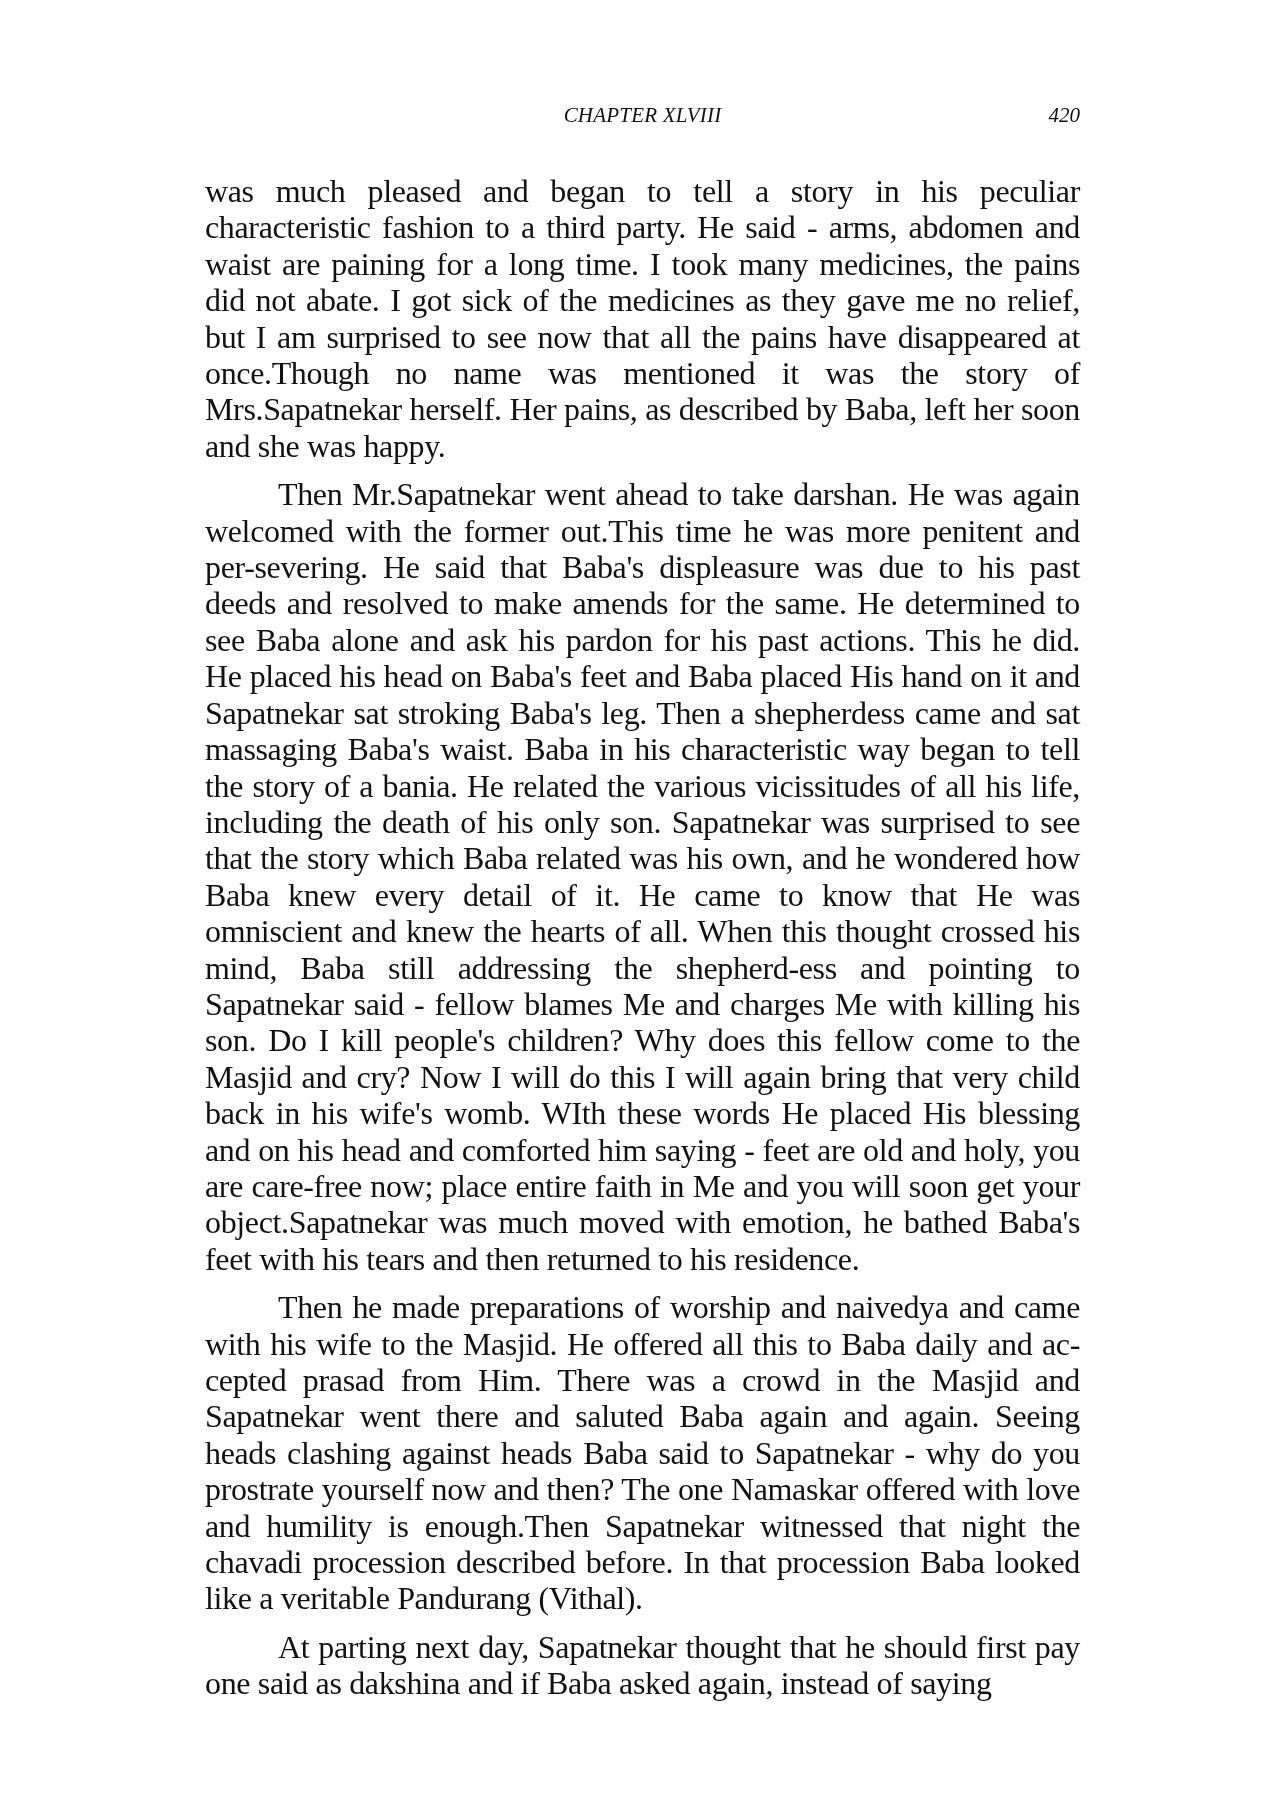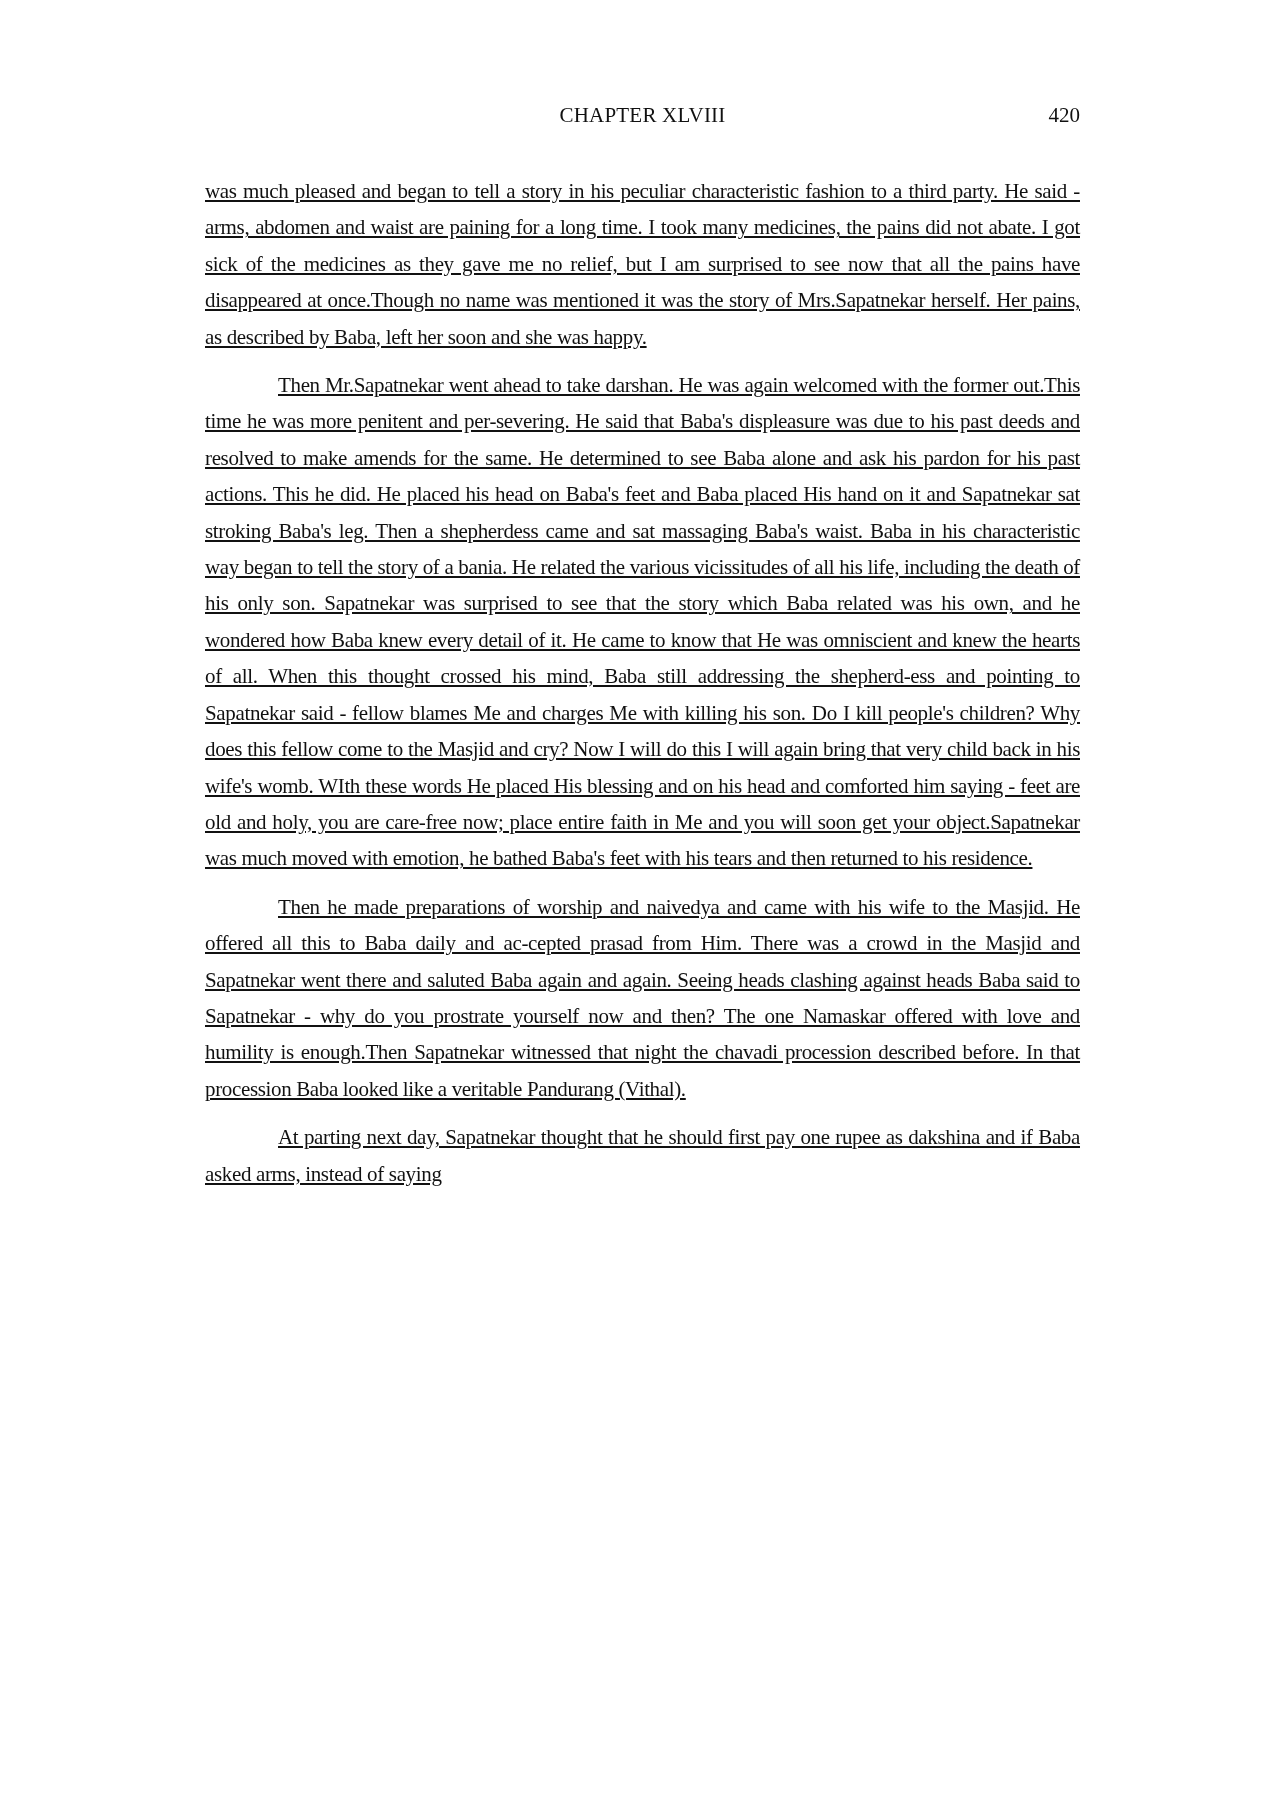--- a/index.html
+++ b/index.html
@@ -1,33 +1,33 @@
 <!DOCTYPE html>
 <html><head>
 <meta charset="utf-8">
 <style>
   html, body { margin: 0; padding: 0; background: #ffffff; }
   body { width: 1271px; height: 1800px; position: relative; overflow: hidden;
          font-family: "Liberation Serif", "DejaVu Serif", serif; color: #111111; }
   .running-head { position: absolute; top: 100px; left: 205px; width: 875px; height: 30px;
-                  font-size: 21px; line-height: 30px; }
+                  font-size: 21px; line-height: 30px; font-style: italic; }
   .running-head .chapter { position: absolute; left: 0; right: 0; text-align: center; letter-spacing: 0.2px; }
   .running-head .page-no { position: absolute; right: 0; top: 0; }
   .body-text { position: absolute; top: 173px; left: 205px; width: 875px; }
-  .body-text p { margin: 0 0 12px 0; font-size: 21px; line-height: 36.4px; text-align: justify;
-                 text-align-last: left; letter-spacing: -0.35px; word-spacing: 0px; text-decoration: underline; }
+  .body-text p { margin: 0 0 12px 0; font-size: 32px; line-height: 36.4px; text-align: justify;
+                 text-align-last: left; letter-spacing: -0.35px; word-spacing: 0px; }
   .body-text p.indent { text-indent: 73px; }
   .body-text p.cont { text-indent: 0; }
 </style>
 </head>
 <body>
 
 <div class="running-head">
   <span class="chapter">CHAPTER XLVIII</span>
   <span class="page-no">420</span>
 </div>
 
 <div class="body-text">
   <p class="cont">was  much pleased and began to tell a story in his peculiar characteristic fashion to a third party. He said - arms, abdomen  and waist are paining for a long time. I took many  medicines, the pains did not abate. I got sick of the medicines  as they gave me no relief, but I am surprised to see now  that all the pains have disappeared at once.Though no name was mentioned it was the story of Mrs.Sapatnekar herself. Her  pains, as described by Baba, left her soon and she was happy.</p>
   <p class="indent">Then Mr.Sapatnekar went ahead to take darshan. He was  again welcomed with the former out.This time he  was more penitent and per-severing. He said that Baba's displeasure  was due to his past deeds and resolved to make  amends for the same. He determined to see Baba alone and  ask his pardon for his past actions. This he did. He placed  his head on Baba's feet and Baba placed His hand on it and  Sapatnekar sat stroking Baba's leg. Then a shepherdess  came and sat massaging Baba's waist. Baba in his characteristic  way began to tell the story of a bania. He related the  various vicissitudes of all his life, including the death of his  only son. Sapatnekar was surprised to see that the story which  Baba related was his own, and he wondered how Baba knew  every detail of it. He came to know that He was omniscient  and knew the hearts of all. When this thought crossed his mind, Baba still addressing the shepherd-ess and pointing to  Sapatnekar said - fellow blames Me and charges Me with killing his son. Do I kill people's children? Why does  this fellow come to the Masjid and cry? Now I will do this  I will again bring that very child back in his wife's womb. WIth these words He placed His blessing and on his head  and comforted him saying - feet are old and holy, you  are care-free now; place entire faith in Me and you will soon get your object.Sapatnekar was much moved with emotion,  he bathed Baba's feet with his tears and then returned to his  residence.</p>
   <p class="indent">Then he made preparations of worship and naivedya and  came with his wife to the Masjid. He offered all this to Baba  daily and ac-cepted prasad from Him. There was a crowd  in the Masjid and Sapatnekar went there and saluted Baba  again and again. Seeing heads clashing against heads Baba  said to Sapatnekar -  why do you prostrate yourself now  and then? The one Namaskar offered with love and humility  is enough.Then Sapatnekar witnessed that night the chavadi  procession described before. In that procession Baba looked  like a veritable Pandurang (Vithal).</p>
-  <p class="indent">At parting next day, Sapatnekar thought that he should  first pay one rupee as dakshina and if Baba asked arms,  instead of saying</p>
+  <p class="indent">At parting next day, Sapatnekar thought that he should  first pay one said as dakshina and if Baba asked again,  instead of saying</p>
 </div>
 
 </body></html>

